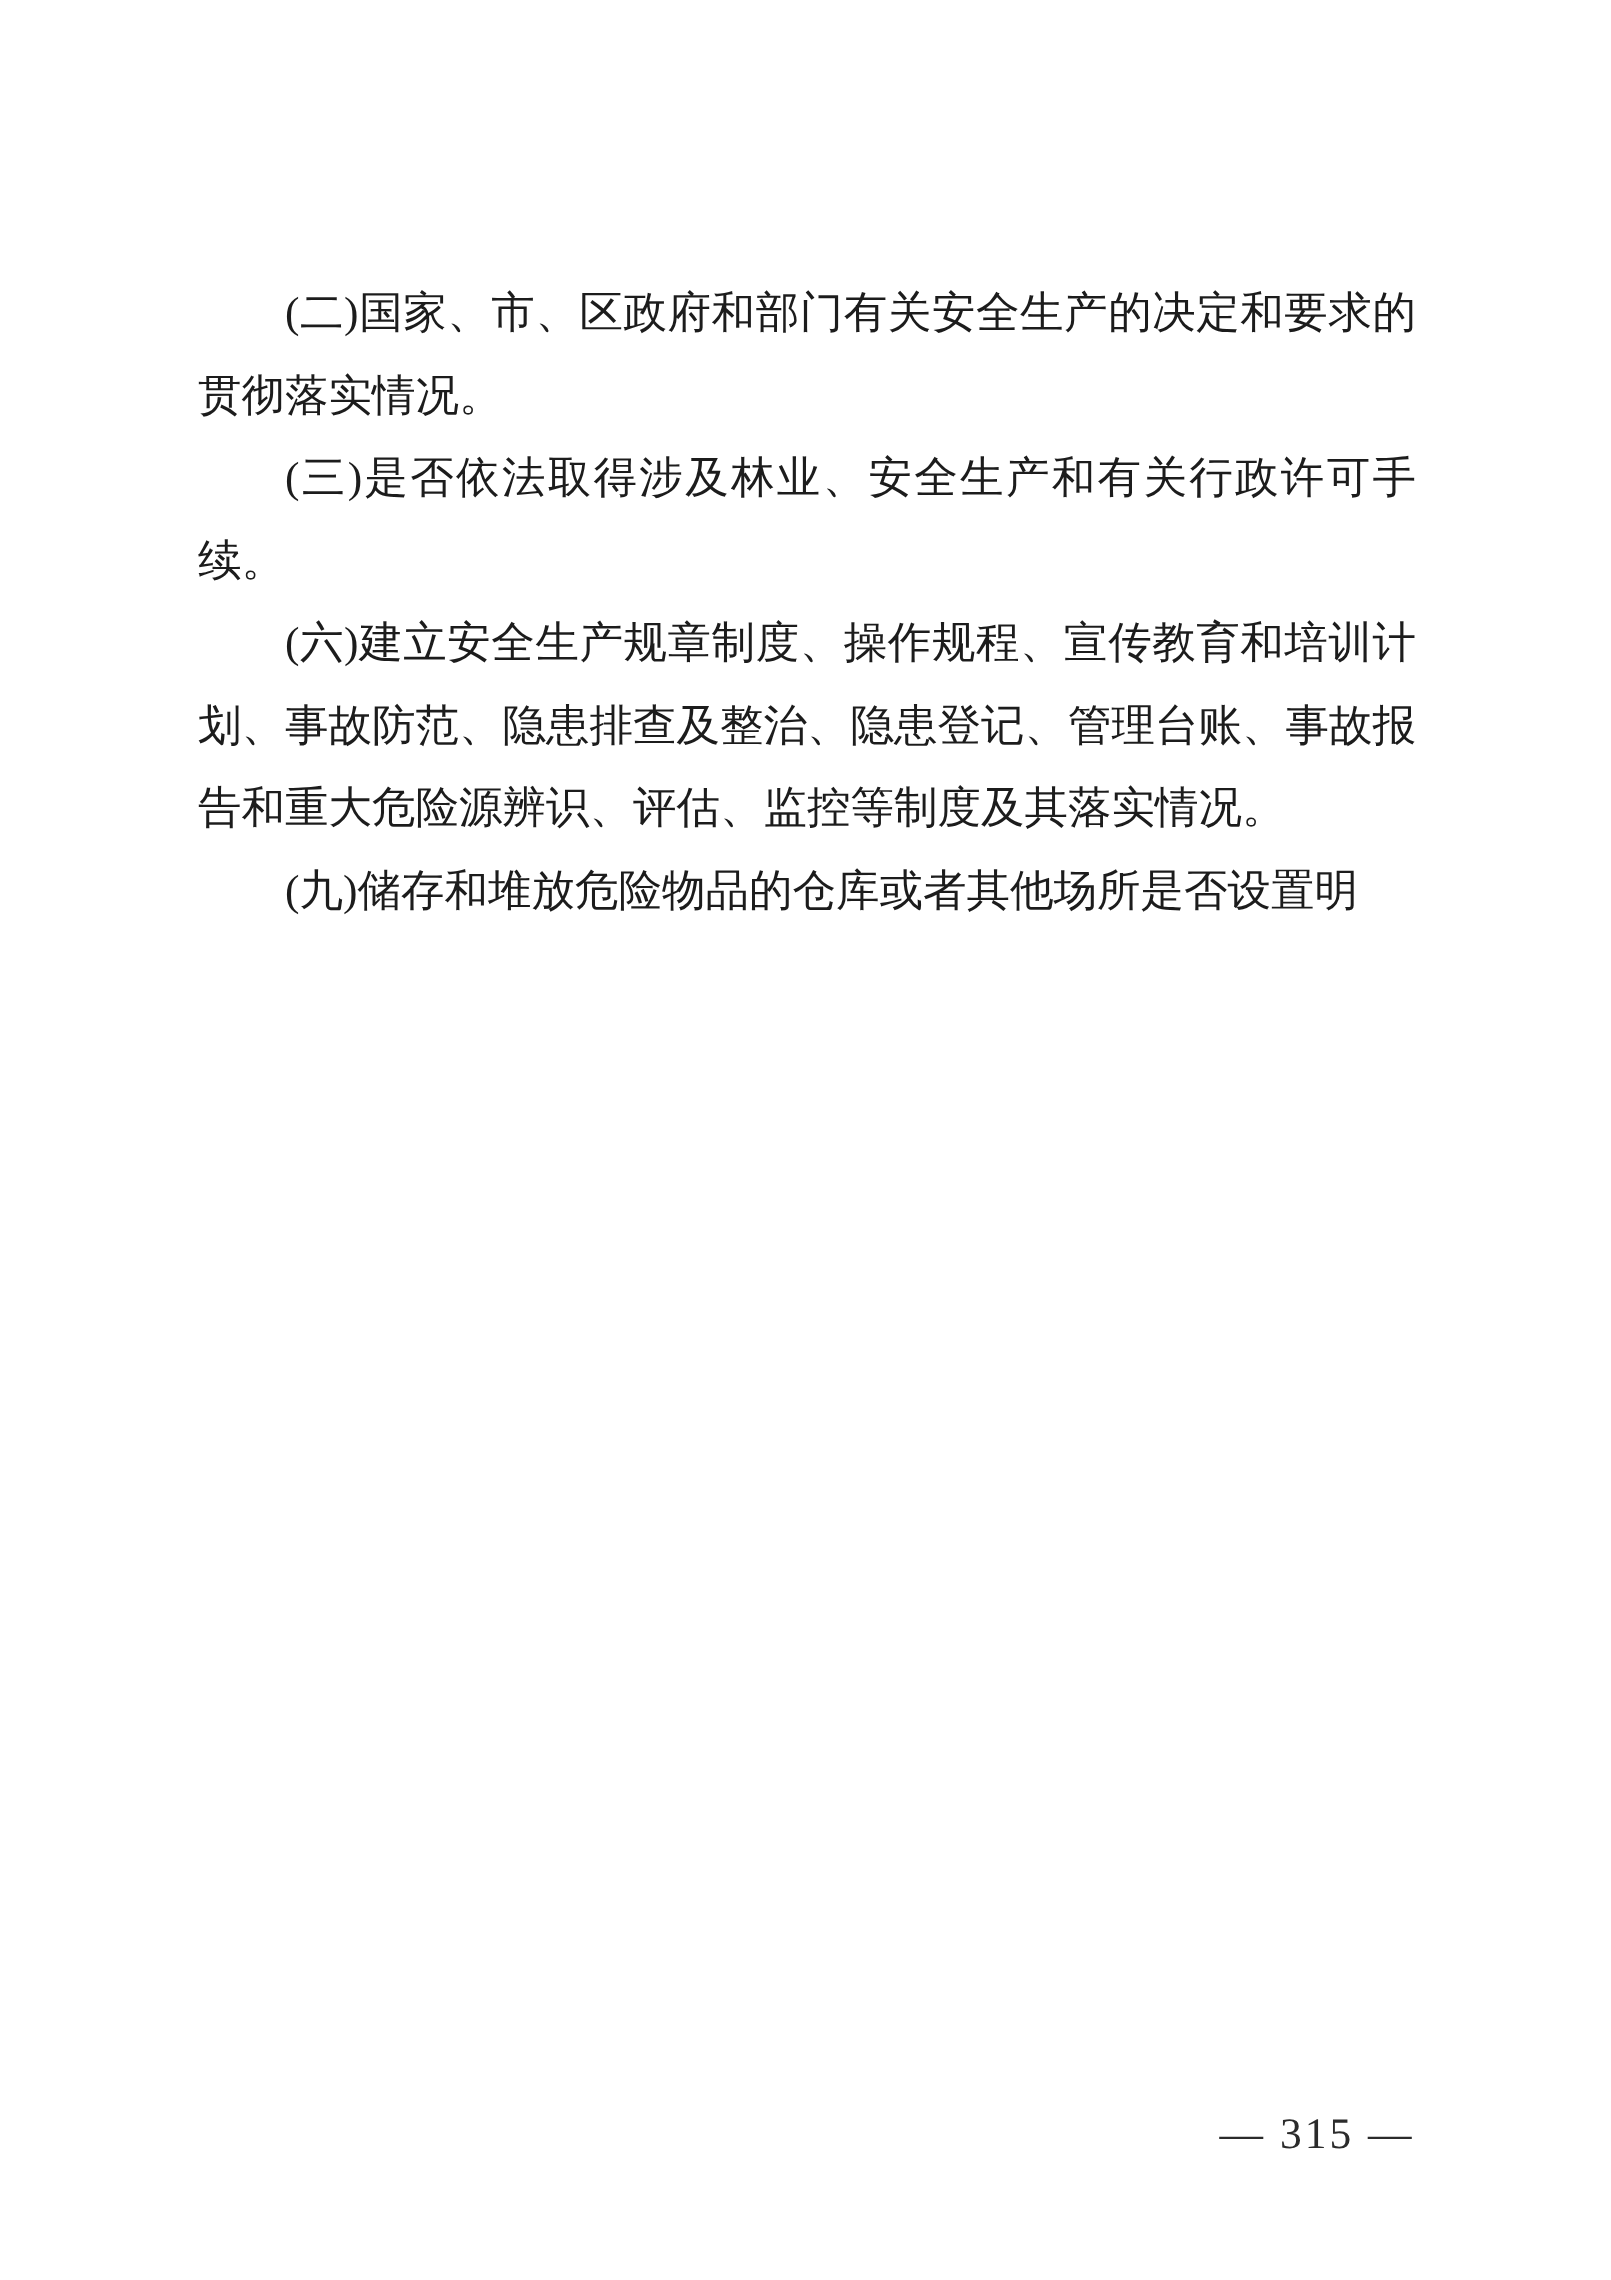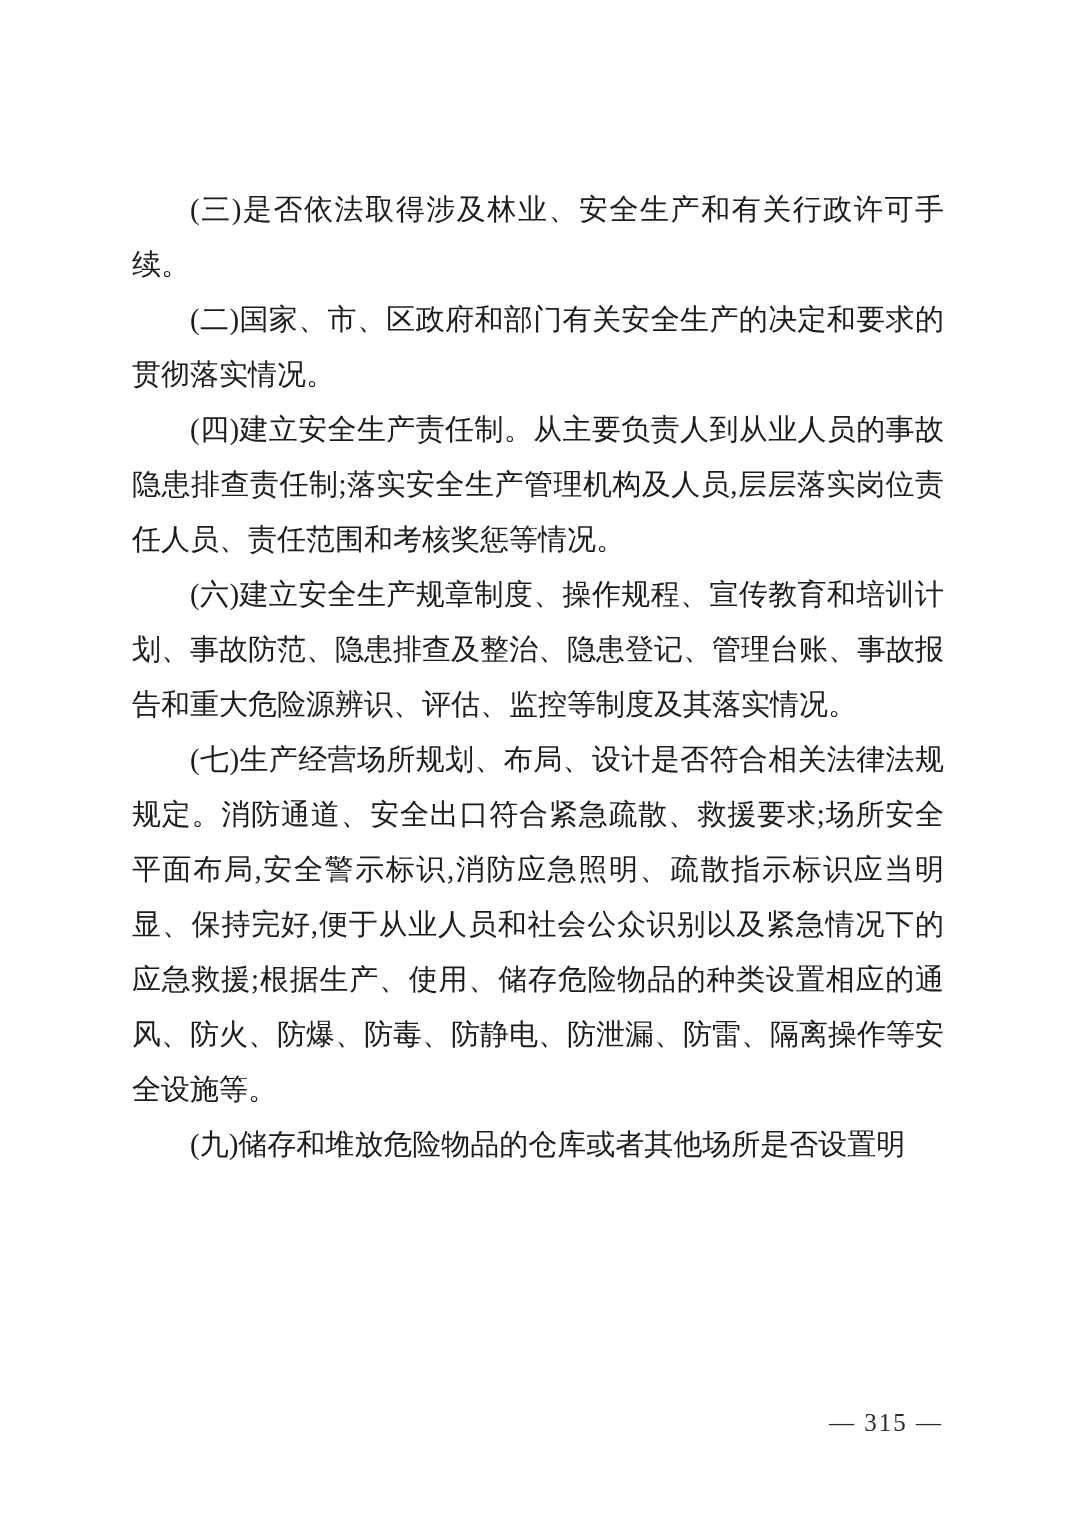--- a/index.html
+++ b/index.html
@@ -30,33 +30,31 @@
     text-align: justify;
     text-justify: inter-character;
     text-indent: 2em;
     letter-spacing: 0;
     font-weight: 400;
   }
   .page-number {
     position: absolute;
     top: 1406px;
     right: 131px;
-    font-size: 25px;
+    font-size: 29px;
     line-height: 34px;
     color: #2b2b2b;
     letter-spacing: 2px;
     white-space: nowrap;
   }
 </style>
 </head>
 <body>
 
 <div class="page">
   <div class="content">
+    <p>(二)国家、市、区政府和部门有关安全生产的决定和要求的贯彻落实情况。</p>
     <p>(三)是否依法取得涉及林业、安全生产和有关行政许可手续。</p>
-    <p>(二)国家、市、区政府和部门有关安全生产的决定和要求的贯彻落实情况。</p>
-    <p>(四)建立安全生产责任制。从主要负责人到从业人员的事故隐患排查责任制;落实安全生产管理机构及人员,层层落实岗位责任人员、责任范围和考核奖惩等情况。</p>
     <p>(六)建立安全生产规章制度、操作规程、宣传教育和培训计划、事故防范、隐患排查及整治、隐患登记、管理台账、事故报告和重大危险源辨识、评估、监控等制度及其落实情况。</p>
-    <p>(七)生产经营场所规划、布局、设计是否符合相关法律法规规定。消防通道、安全出口符合紧急疏散、救援要求;场所安全平面布局,安全警示标识,消防应急照明、疏散指示标识应当明显、保持完好,便于从业人员和社会公众识别以及紧急情况下的应急救援;根据生产、使用、储存危险物品的种类设置相应的通风、防火、防爆、防毒、防静电、防泄漏、防雷、隔离操作等安全设施等。</p>
     <p>(九)储存和堆放危险物品的仓库或者其他场所是否设置明</p>
   </div>
   <div class="page-number">— 315 —</div>
 </div>
 
 </body></html>

